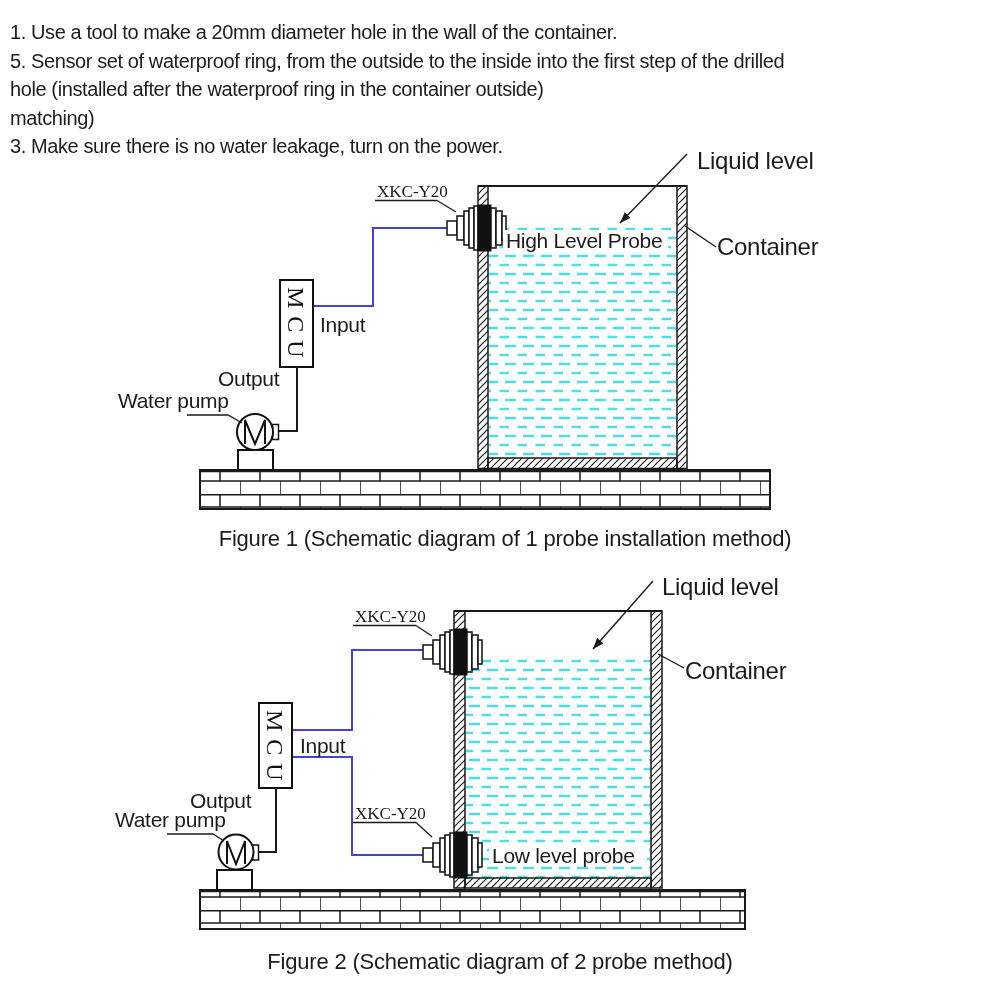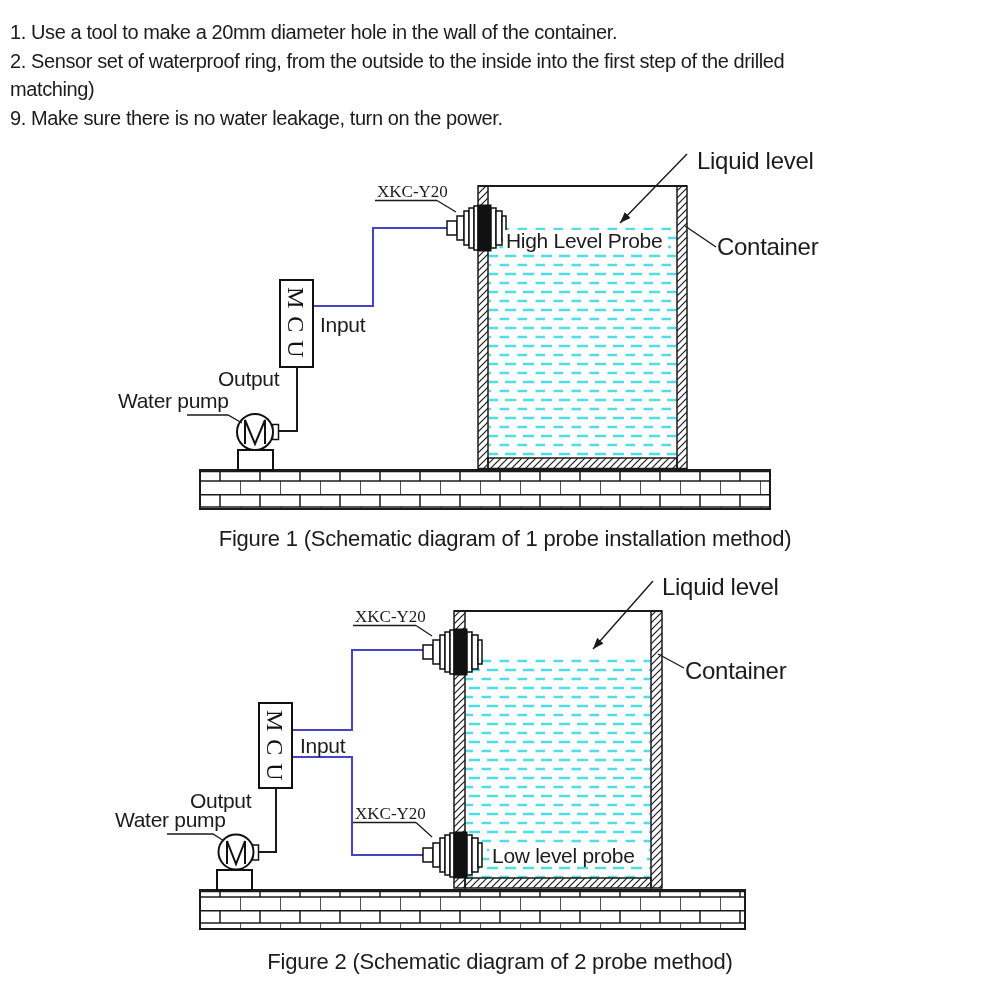--- a/index.html
+++ b/index.html
@@ -13,23 +13,24 @@
   .lbl{font-family:"Liberation Sans",sans-serif;font-size:21px;letter-spacing:-0.3px;fill:#1c1c1c;}
   .cap{font-family:"Liberation Sans",sans-serif;font-size:22px;letter-spacing:-0.2px;fill:#1c1c1c;}
   .model{font-family:"Liberation Serif",serif;font-size:17px;fill:#1c1c1c;}
   .mcu-t{font-family:"Liberation Serif",serif;font-size:24px;letter-spacing:8px;fill:#111;}
 </style>
 </head>
 <body>
 
 <div class="instructions">
   <div>1. Use a tool to make a 20mm diameter hole in the wall of the container.</div>
-  <div>2. Sensor set of waterproof ring, from the outside to the inside into the first step of the drilled</div>
+  <div>5. Sensor set of waterproof ring, from the outside to the inside into the first step of the drilled</div>
+  <div>hole (installed after the waterproof ring in the container outside)</div>
   <div>matching)</div>
-  <div>9. Make sure there is no water leakage, turn on the power.</div>
+  <div>3. Make sure there is no water leakage, turn on the power.</div>
 </div>
 
 <svg width="1000" height="1000" viewBox="0 0 1000 1000">
   <defs>
     <pattern id="hatch" width="7" height="7" patternUnits="userSpaceOnUse">
       <path d="M0,7 L7,0 M-3.5,3.5 L3.5,-3.5 M3.5,10.5 L10.5,3.5" stroke="#1a1a1a" stroke-width="1.2" fill="none"></path>
     </pattern>
     <pattern id="brick" width="40" height="26" patternUnits="userSpaceOnUse">
       <rect width="40" height="26" fill="#ffffff"></rect>
       <path d="M0,0.75 H40 M0,13 H40 M20,0 V13 M0,13 V26" stroke="#1a1a1a" stroke-width="1.5" fill="none"></path>

